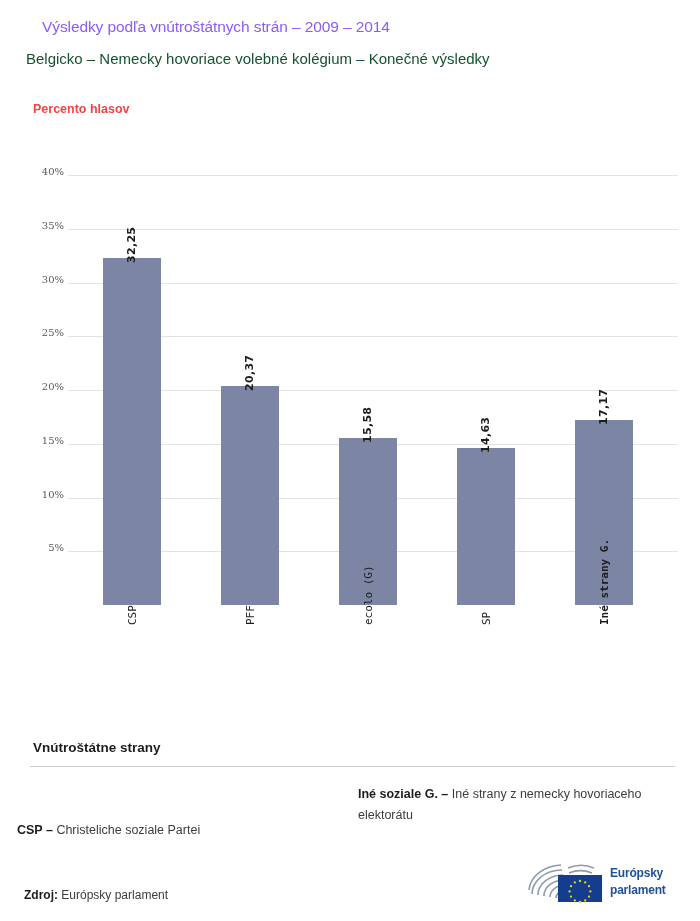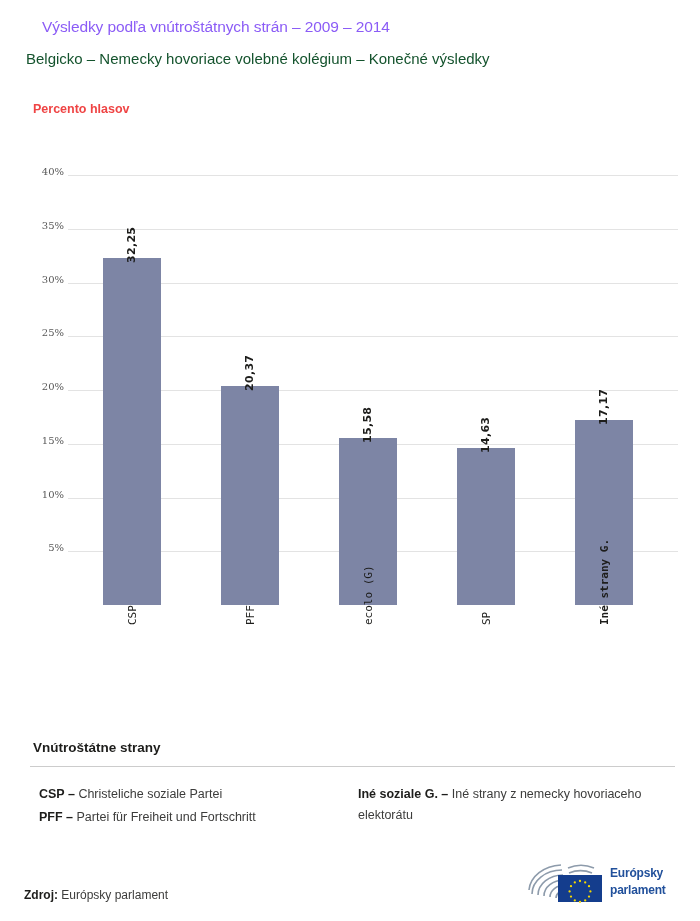--- a/index.html
+++ b/index.html
@@ -113,21 +113,21 @@
     height: 1px;
     background: #cccccc;
   }
   .legend-col {
     position: absolute;
     top: 784px;
     font-size: 12.5px;
     line-height: 21px;
     color: #3c3c3b;
   }
-  .legend-col.left  { left: 39px;  width: 330px; }
+  .legend-col.left  { left: 17px;  width: 330px; margin-top: 36px; }
   .legend-col.right { left: 358px; width: 320px; }
   .legend-item { margin-bottom: 2px; }
   .legend-item b { color: #1d1d1b; font-weight: bold; }
 
   
   .source {
     position: absolute;
     left: 24px;
     top: 888px;
     font-size: 12px;
@@ -191,21 +191,20 @@
     <div class="xlab" style="left: 480px; top: 625px;">SP</div>
     <div class="bar" style="left: 575px; width: 58px; top: 420.423px; height: 184.577px; background: rgb(125, 133, 165);"></div>
     <div class="barval" style="left: 610px; top: 412.423px;">17,17</div>
     <div class="xlab bold" style="left: 598px; top: 625px;">Iné strany G.</div>
   </div>
 
 <div class="legend-title">Vnútroštátne strany</div>
 <div class="legend-rule"></div>
 <div class="legend-col left" id="legend-left">
     <div class="legend-item"><b>CSP –</b><span> Christeliche soziale Partei</span></div>
-    <div class="legend-item"><b>PFF –</b><span> Partei für Freiheit und Fortschritt</span></div>
   </div>
 <div class="legend-col right" id="legend-right">
     <div class="legend-item"><b>Iné soziale G. –</b><span> Iné strany z nemecky hovoriaceho elektorátu</span></div>
   </div>
 
 <div class="source">
   <b>Zdroj:</b>
   <span>Európsky parlament</span>
 </div>
 

